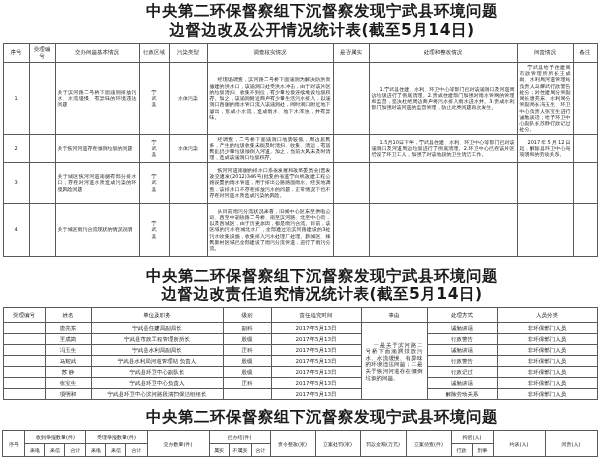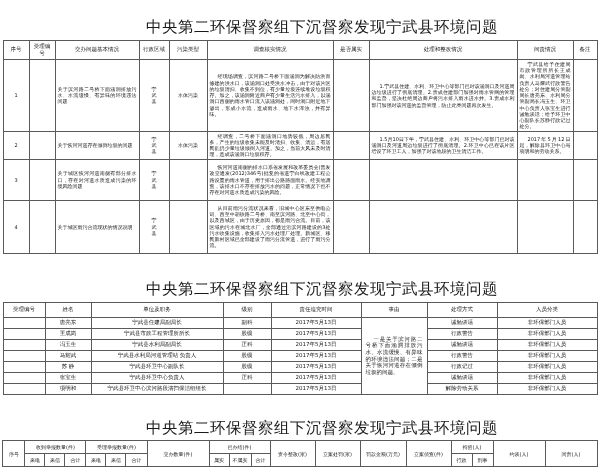--- a/index.html
+++ b/index.html
@@ -1,17 +1,17 @@
 <!DOCTYPE html>
 <html><head>
 <meta charset="utf-8">
 <style>
   html,body{margin:0;padding:0;background:#fff;}
   body{width:600px;height:475px;overflow:hidden;font-family:"DejaVu Sans",sans-serif;color:#1a1a1a;}
-  .title{text-align:center;font-weight:normal;font-size:15.5px;line-height:1.22;letter-spacing:.5px;margin:18px 0 3px 0;padding-left:44px;}
+  .title{text-align:center;font-weight:bold;font-size:15.5px;line-height:1.22;letter-spacing:.5px;margin:2px 0 3px 0;padding-left:44px;}
   table{border-collapse:collapse;table-layout:fixed;width:594px;margin:0 auto;}
   th,td{border:1px solid #5a5a5a;padding:1px 2px;vertical-align:middle;overflow:hidden;}
   th{font-weight:normal;text-align:center;}
   
   .t1{font-size:5px;line-height:1.25;}
   .t1 th{font-size:5.5px;height:16px;}
   .t1 .c{text-align:center;}
   .t1 .issue{text-align:justify;}
   .t1 .para{text-align:justify;text-indent:8px;}
   .t1 tr.r0 td{height:50px;}
@@ -29,20 +29,21 @@
   .t3 th{height:10px;}
   .gap1{height:8px;} .gap2{height:6px;}
 </style>
 </head>
 <body>
 
 <div class="page">
 
   <div class="title">
     <div>中央第二环保督察组下沉督察发现宁武县环境问题</div>
+    <div>边督边改及公开情况统计表(截至5月14日)</div>
   </div>
 
   <table class="t1">
     <colgroup>
       <col style="width:26px">
         <col style="width:26px">
         <col style="width:84px">
         <col style="width:30px">
         <col style="width:38px">
       <col style="width:126px">
@@ -120,20 +121,21 @@
       <td class="para"></td>
       <td class="c"></td>
     </tr>
   </tbody>
     </table>
 
   <div class="gap1"></div>
 
   <div class="title">
     <div>中央第二环保督察组下沉督察发现宁武县环境问题</div>
+    <div>边督边改责任追究情况统计表(截至5月14日)</div>
   </div>
 
   <table class="t2">
     <colgroup>
       <col style="width:42px">
         <col style="width:46px">
         <col style="width:132px">
         <col style="width:48px">
       <col style="width:90px">
         <col style="width:66px">

